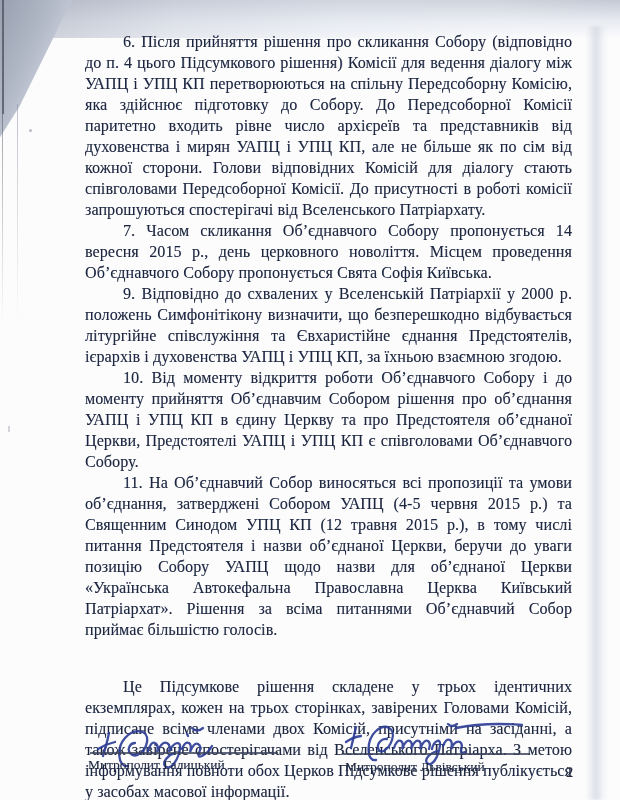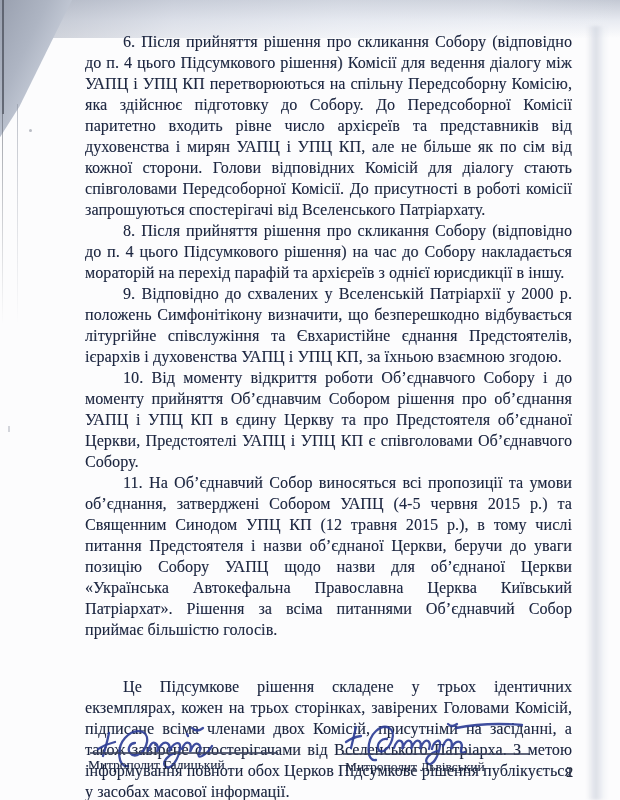--- a/index.html
+++ b/index.html
@@ -84,21 +84,21 @@
   <div class="corner-wedge"></div>
   <div class="edge-line-dark"></div>
   <div class="edge-line-dark-fade"></div>
   <div class="page-edge-faint"></div>
   <div class="right-band"></div>
   <div class="speck-a"></div>
   <div class="speck-b"></div>
 
   <div class="body-text">
     <p>6. Після прийняття рішення про скликання Собору (відповідно до п. 4 цього Підсумкового рішення) Комісії для ведення діалогу між УАПЦ і УПЦ КП перетворюються на спільну Передсоборну Комісію, яка здійснює підготовку до Собору. До Передсоборної Комісії паритетно входить рівне число архієреїв та представників від духовенства і мирян УАПЦ і УПЦ КП, але не більше як по сім від кожної сторони. Голови відповідних Комісій для діалогу стають співголовами Передсоборної Комісії. До присутності в роботі комісії запрошуються спостерігачі від Вселенського Патріархату.</p>
-    <p>8. Після прийняття рішення про скликання Собору (відповідно до п. 4 цього Підсумкового рішення) на час до Собору накладається мораторій на перехід парафій та архієреїв з однієї юрисдикції в іншу.</p>
+    <p>7. Часом скликання Об’єднавчого Собору пропонується 14 вересня 2015 р., день церковного новоліття. Місцем проведення Об’єднавчого Собору пропонується Свята Софія Київська.</p>
     <p>9. Відповідно до схвалених у Вселенській Патріархії у 2000 р. положень Симфонітікону визначити, що безперешкодно відбувається літургійне співслужіння та Євхаристійне єднання Предстоятелів, ієрархів і духовенства УАПЦ і УПЦ КП, за їхньою взаємною згодою.</p>
     <p>10. Від моменту відкриття роботи Об’єднавчого Собору і до моменту прийняття Об’єднавчим Собором рішення про об’єднання УАПЦ і УПЦ КП в єдину Церкву та про Предстоятеля об’єднаної Церкви, Предстоятелі УАПЦ і УПЦ КП є співголовами Об’єднавчого Собору.</p>
     <p>11. На Об’єднавчий Собор виносяться всі пропозиції та умови об’єднання, затверджені Собором УАПЦ (4-5 червня 2015 р.) та Священним Синодом УПЦ КП (12 травня 2015 р.), в тому числі питання Предстоятеля і назви об’єднаної Церкви, беручи до уваги позицію Собору УАПЦ щодо назви для об’єднаної Церкви «Українська Автокефальна Православна Церква Київський Патріархат». Рішення за всіма питаннями Об’єднавчий Собор приймає більшістю голосів.</p>
     <p class="closing">Це Підсумкове рішення складене у трьох ідентичних екземплярах, кожен на трьох сторінках, завірених Головами Комісій, підписане всіма членами двох Комісій, присутніми на засіданні, а також завірене спостерігачами від Вселенського Патріарха. З метою інформування повноти обох Церков Підсумкове рішення публікується у засобах масової інформації.</p>
   </div>
 
   <svg class="sig-svg" style="left:86px; top:716px;" width="210" height="64" viewBox="0 0 210 64">
     <path d="M12 33 Q20 28 29 26"></path>
     <path d="M23 17 Q21 27 17 40"></path>
     <path d="M42 50 C32 52 30 32 39 22 C49 11 63 14 61 26 C59 37 49 43 44 37 C41 33 44 27 49 27"></path>

